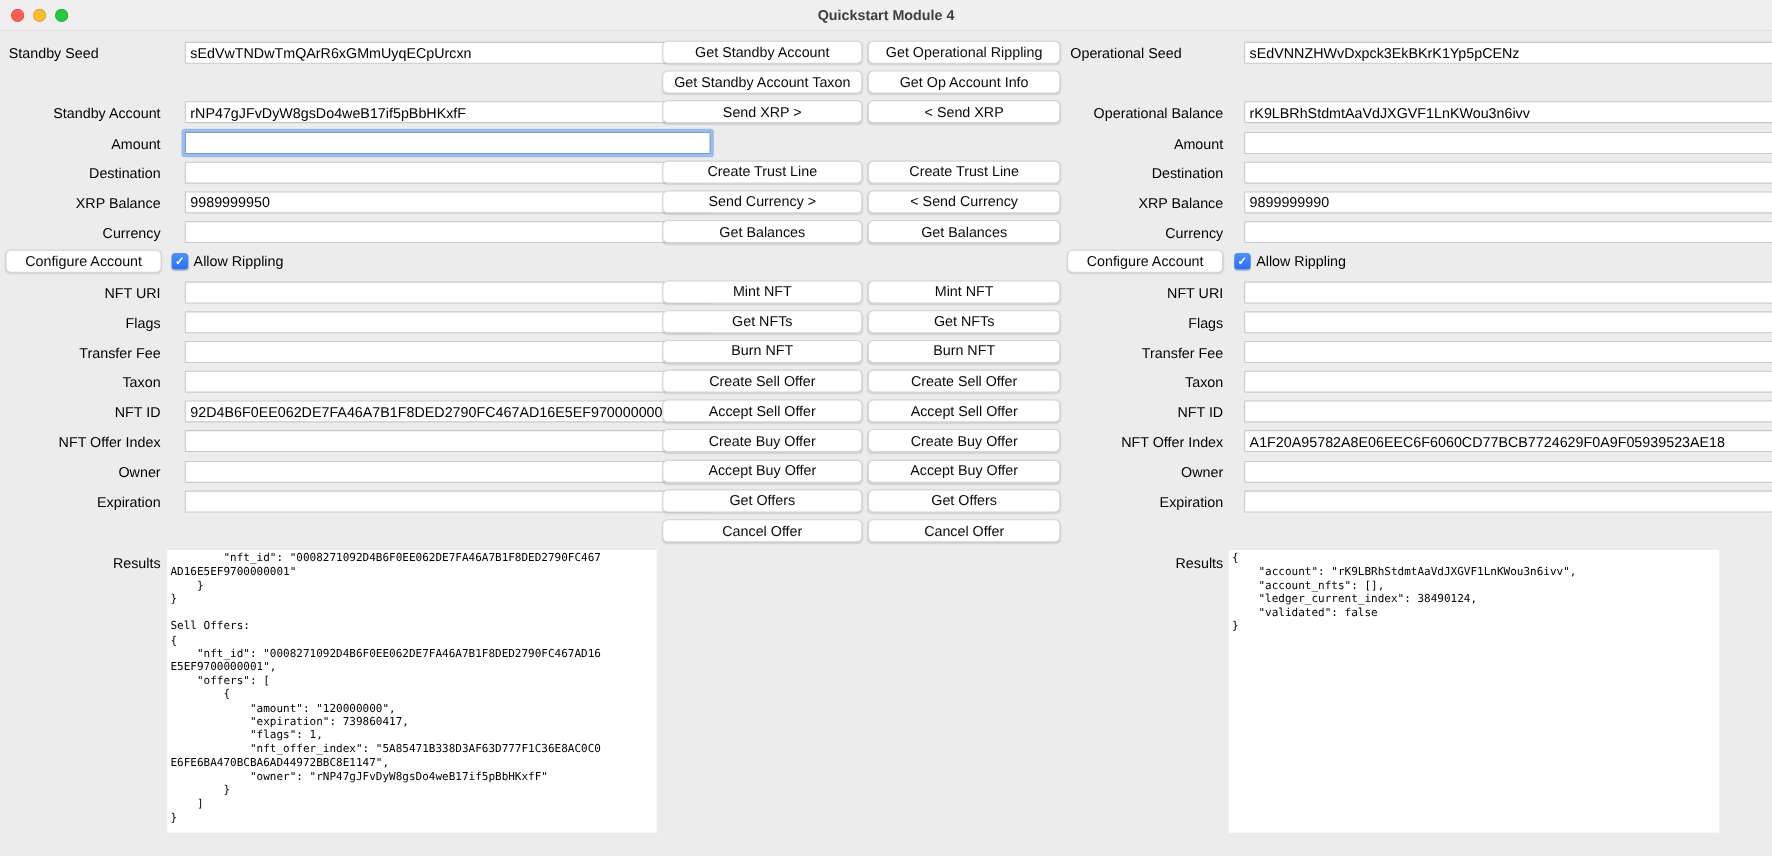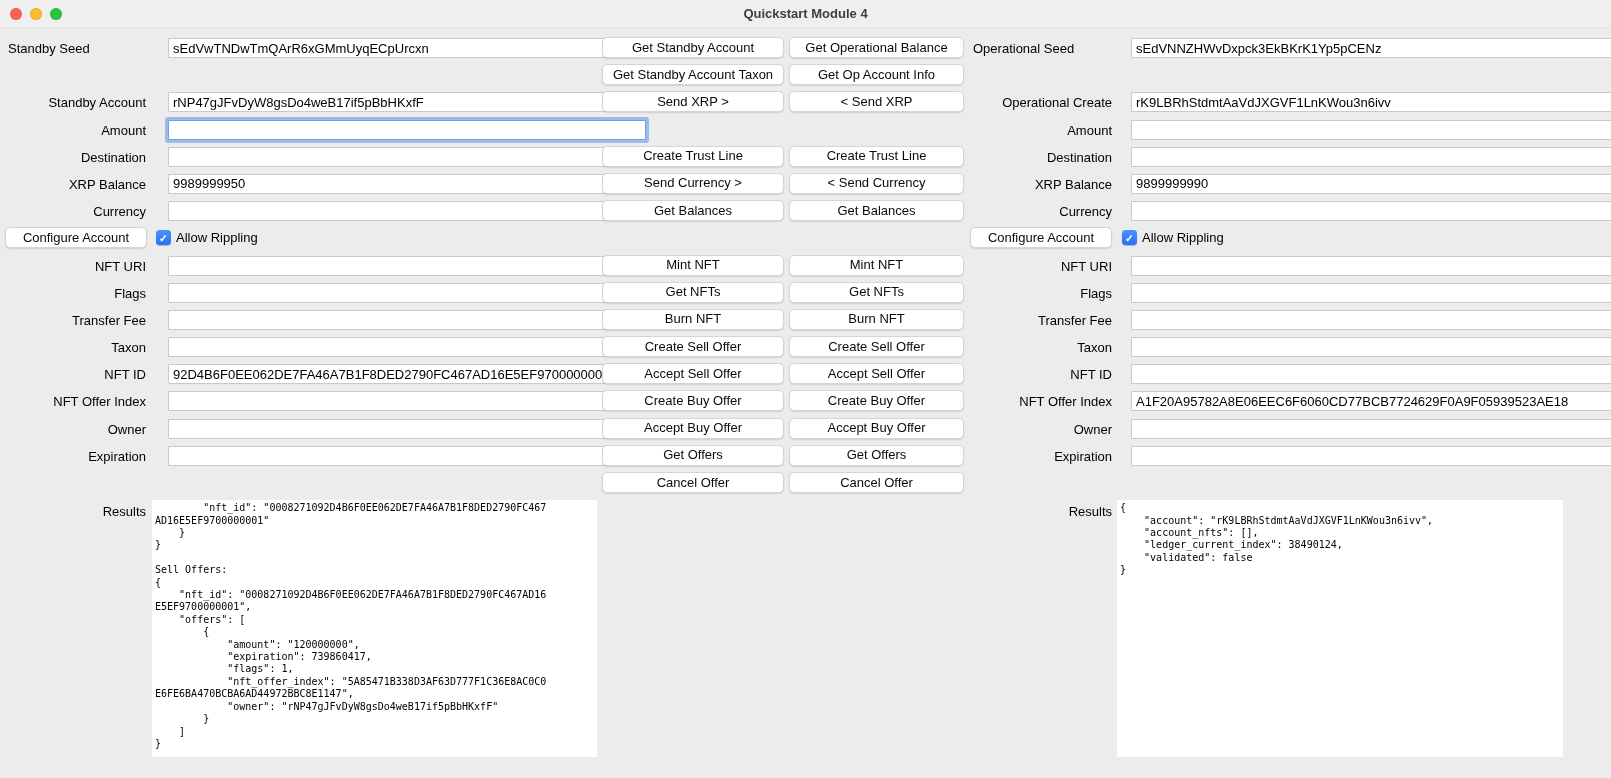--- a/index.html
+++ b/index.html
@@ -54,21 +54,21 @@
     <div class="c1">
         <span class="lbl left1">Standby Seed</span>
       </div>
     <div class="c2">
         <input class="field" value="sEdVwTNDwTmQArR6xGMmUyqECpUrcxn" style="">
       </div>
     <div class="c3">
         <button class="btn">Get Standby Account</button>
       </div>
     <div class="c4">
-        <button class="btn">Get Operational Balance</button>
+        <button class="btn">Get Operational Rippling</button>
       </div>
     <div class="c5">
         <span class="lbl left5">Operational Seed</span>
       </div>
     <div class="c6">
         <input class="field" value="sEdVNNZHWvDxpck3EkBKrK1Yp5pCENz" style="">
       </div>
   </div>
 
   <div class="row">
@@ -91,21 +91,21 @@
     <div class="c2">
         <input class="field" value="rNP47gJFvDyW8gsDo4weB17if5pBbHKxfF" style="">
       </div>
     <div class="c3">
         <button class="btn">Send XRP &gt;</button>
       </div>
     <div class="c4">
         <button class="btn">&lt; Send XRP</button>
       </div>
     <div class="c5">
-        <span class="lbl">Operational Create</span>
+        <span class="lbl">Operational Balance</span>
       </div>
     <div class="c6">
         <input class="field" value="rK9LBRhStdmtAaVdJXGVF1LnKWou3n6ivv" style="">
       </div>
   </div>
 
   <div class="row">
     <div class="c1">
         <span class="lbl">Amount</span>
       </div>

